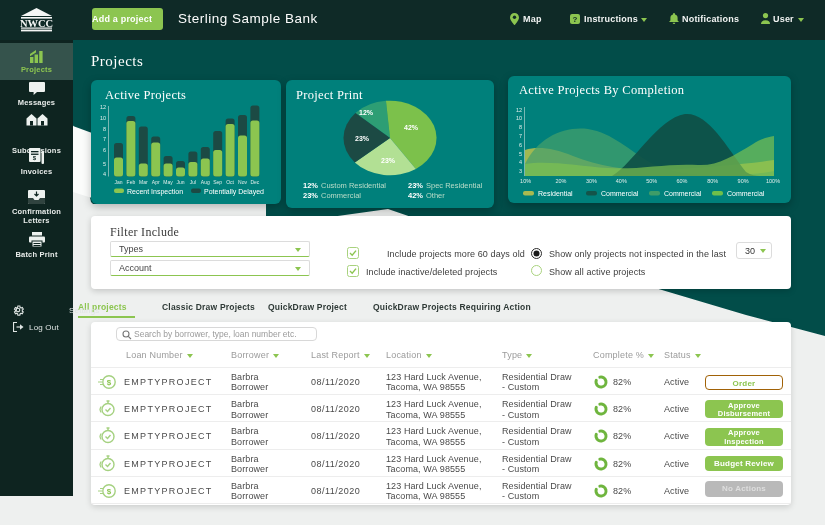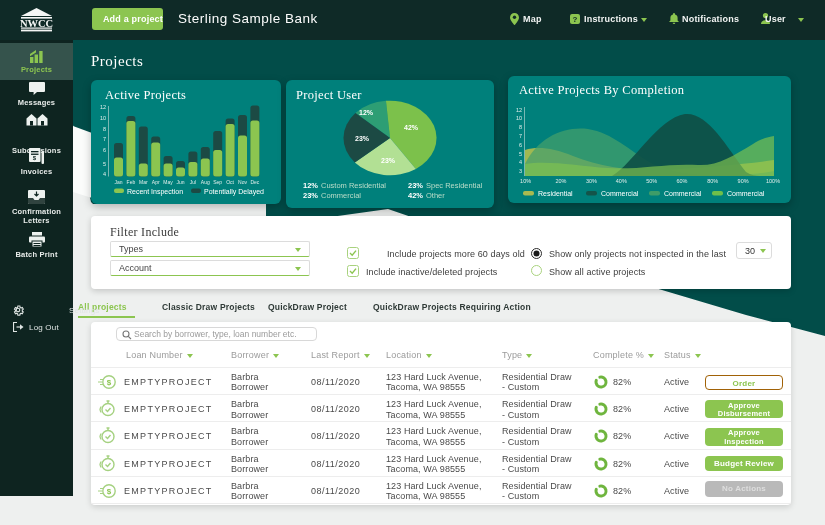--- a/index.html
+++ b/index.html
@@ -3,21 +3,21 @@
 <meta charset="utf-8">
 <style>
 * { margin:0; padding:0; box-sizing:border-box; }
 html,body { width:825px; height:525px; overflow:hidden; }
 body { font-family:"Liberation Sans", sans-serif; position:relative; background:#eef0ef; }
 #app { position:absolute; left:0; top:0; width:825px; height:525px; }
 .abs { position:absolute; }
 
 
 #topbar { position:absolute; left:0; top:0; width:825px; height:40px; background:#0f2a27; z-index:30; }
-#addbtn { position:absolute; left:92px; top:8px; width:71px; height:22px; background:#8cc550; border-radius:3px; color:#fff; font-size:9px; font-weight:bold; text-align:right; line-height:22px; letter-spacing:.2px; }
+#addbtn { position:absolute; left:92px; top:8px; width:71px; height:22px; background:#8cc550; border-radius:3px; color:#fff; font-size:9px; font-weight:bold; text-align:left; line-height:22px; letter-spacing:.2px; }
 #banktitle { position:absolute; left:178px; top:11px; color:#fdfdfd; font-size:13.5px; letter-spacing:.5px; }
 .topitem { position:absolute; top:0; height:40px; color:#f2f4f3; font-size:9px; font-weight:bold; letter-spacing:.2px; }
 .topitem span.lbl { position:absolute; top:14px; }
 
 
 #sidebar { position:absolute; left:0; top:40px; width:73px; height:456px; background:#0e2420; z-index:25; }
 .sbitem { position:absolute; left:0; width:73px; text-align:center; color:#e8ecea; font-size:7.5px; font-weight:bold; letter-spacing:.2px; }
 #sb-projects { top:3px; height:37px; background:#35534c; color:#8cc550; }
 .sbicon { display:block; margin:0 auto; }
 .sbrow { position:absolute; left:12px; color:#dfe5e3; font-size:8px; letter-spacing:.2px; white-space:nowrap; }
@@ -95,21 +95,21 @@
           <path d="M5 0a1 1 0 0 1 1 1v.4A3.6 3.6 0 0 1 8.6 5v2.6L10 9H0l1.4-1.4V5A3.6 3.6 0 0 1 4 1.4V1a1 1 0 0 1 1-1z" fill="#8cc550"></path>
           <path d="M3.7 9.7a1.3 1.3 0 0 0 2.6 0z" fill="#8cc550"></path>
         </svg>
       <span class="lbl" style="left:13px;">Notifications</span>
     </div>
     <div class="topitem" style="left:761px;">
       <svg class="abs" style="left:0;top:13px" width="9" height="11" viewBox="0 0 9 11">
           <circle cx="4.5" cy="2.6" r="2.6" fill="#8cc550"></circle>
           <path d="M0 11a4.5 3.7 0 0 1 9 0z" fill="#8cc550"></path>
         </svg>
-      <span class="lbl" style="left:4px;">User</span>
+      <span class="lbl" style="left:12px;">User</span>
       <span class="car abs" style="left:33px;top:18px;"></span>
     </div>
   </div>
 
   <div id="sidebar">
     <div class="sbitem" id="sb-projects">
       <svg class="sbicon" style="margin-top:5px" width="18" height="16" viewBox="0 0 18 16">
         <rect x="2" y="9" width="3.4" height="6" fill="#8cc550"></rect>
         <rect x="6.6" y="6.5" width="3.4" height="8.5" fill="#8cc550"></rect>
         <rect x="11.2" y="3" width="3.4" height="12" fill="#8cc550"></rect>
@@ -240,21 +240,21 @@
             <text x="151.5" y="104">Nov</text>
             <text x="163.9" y="104">Dec</text>
         </g>
         <rect x="23" y="108.5" width="10" height="4.5" rx="2" fill="#8cc550"></rect>
         <text x="36" y="113.5" font-size="7" fill="#fff">Recent Inspection</text>
         <rect x="100" y="108.5" width="10" height="4.5" rx="2" fill="#1c4a44"></rect>
         <text x="113" y="113.5" font-size="7" fill="#fff">Potentially Delayed</text>
       </svg>
     </div>
     <div class="card" id="card2">
-      <div class="cardtitle" style="left:10px;top:8px;">Project User</div>
+      <div class="cardtitle" style="left:10px;top:8px;">Project Print</div>
       <svg width="208" height="128" viewBox="0 0 208 128" style="position:absolute;left:0;top:0;">
         <g transform="translate(104,58)">
 
           <path d="M0 0 L-34.56 -24.96 A46.5 37.3 0 0 1 -4.05 -37.16 Z" fill="#2d9e74"></path>
 
           <path d="M0 0 L-4.05 -37.16 A46.5 37.3 0 0 1 25.87 31.0 Z" fill="#7cc14b"></path>
 
           <path d="M0 0 L25.87 31.0 A46.5 37.3 0 0 1 -35.2 24.43 Z" fill="#b2e094"></path>
 
           <path d="M0 0 L-35.2 24.43 A46.5 37.3 0 0 1 -34.56 -24.96 Z" fill="#1c4a44"></path>

